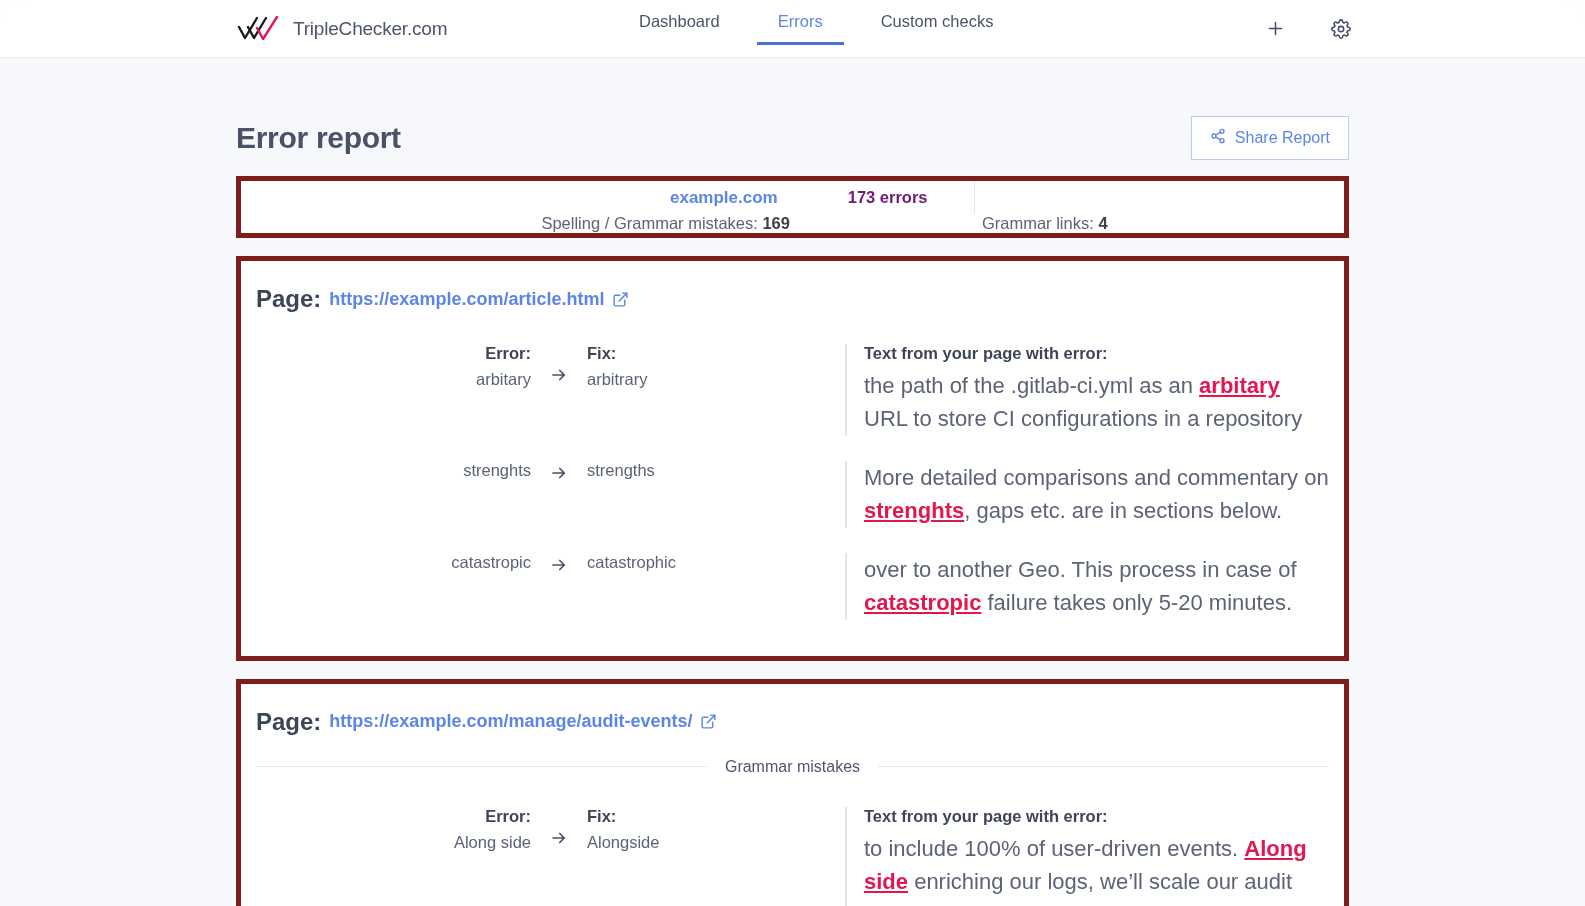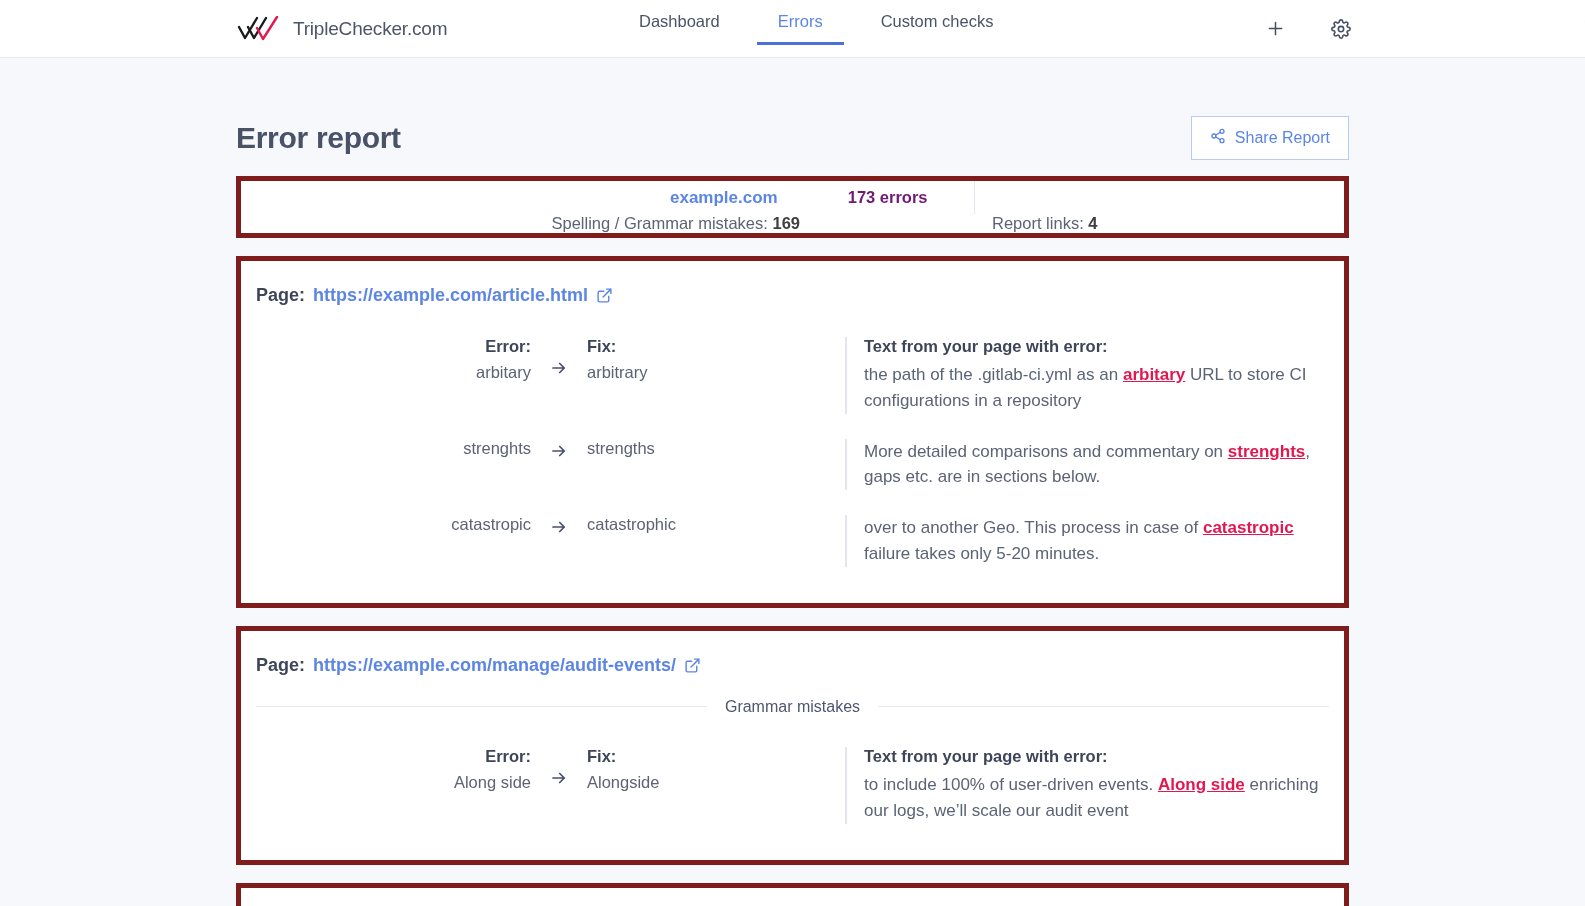--- a/index.html
+++ b/index.html
@@ -176,21 +176,21 @@
   .page-card { padding: 24px 15px 20px 15px; }
 
   .page-url-row {
     display: flex;
     align-items: center;
     gap: 8px;
     padding: 0 0 0 0;
     margin-bottom: 22px;
   }
   .page-label {
-    font-size: 18px;
+    font-size: 24px;
     font-weight: bold;
     color: #3e4559;
     white-space: nowrap;
   }
   .page-url {
     font-size: 18px;
     font-weight: bold;
     color: #5c85e6;
     cursor: pointer;
     white-space: nowrap;
@@ -261,21 +261,21 @@
     border-left: 2px solid #e2e5ee;
     padding-left: 17px;
   }
   .quote-title {
     font-size: 16.5px;
     font-weight: bold;
     color: #3e4559;
     margin-bottom: 6px;
   }
   .quote-text {
-    font-size: 17px;
+    font-size: 22px;
     color: #5b6375;
     line-height: 1.52;
   }
   .quote-text .hl {
     color: #e2174f;
     font-weight: bold;
     text-decoration: underline;
   }
 </style>
 </head>
@@ -338,21 +338,21 @@
       <div class="summary-left">
         <span class="summary-domain">example.com</span>
         <span class="summary-count">173 errors</span>
       </div>
       <div class="summary-right">
         <span class="summary-stat stat-spelling">
           <span>Spelling / Grammar mistakes:</span>
           <b>169</b>
         </span>
         <span class="summary-stat stat-broken">
-          <span>Report links:</span>
+          <span>Grammar links:</span>
           <b>4</b>
         </span>
       </div>
     </div>
 
     <div class="card page-card">
       <div class="page-url-row">
         <span class="page-label">Page:</span>
         <span class="page-url">https://example.com/article.html</span>
         <span class="ext-link-icon">

